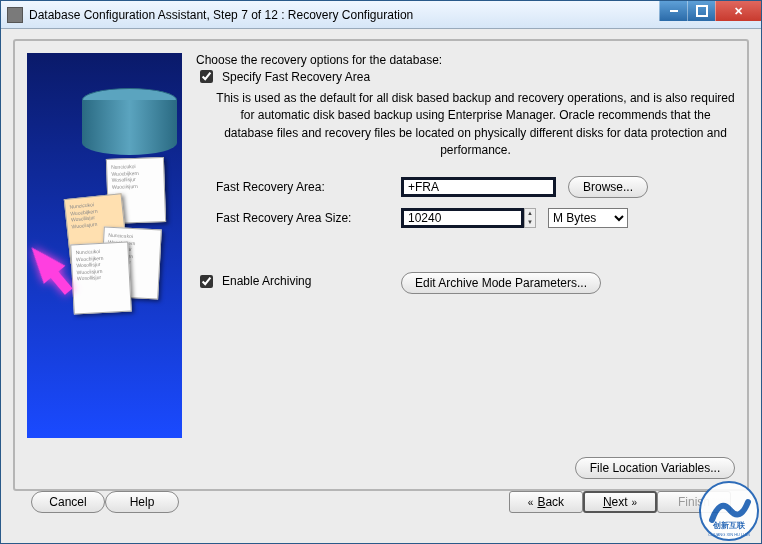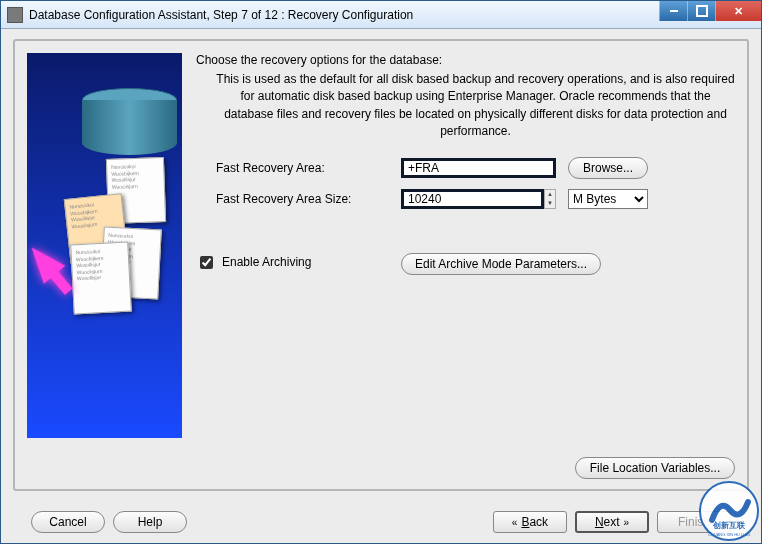--- a/index.html
+++ b/index.html
@@ -37,21 +37,21 @@
   .form-row { display:flex; align-items:center; margin:6px 0 10px 20px; }
   .form-lbl { width:185px; font-size:12px; }
   .txt { width:155px; height:20px; font-size:12px; padding:1px 4px; border:3px solid #0f172a; background:#fff; }
   .spinner { width:12px; height:20px; display:inline-flex; flex-direction:column; margin-left:0; border:1px solid #aaa; background:#eee; }
   .spin-btn { flex:1; display:flex; align-items:center; justify-content:center; font-size:6px; color:#444; }
   .btn { height:22px; padding:4px 10px; font-size:12px; border:1px solid #888; border-radius:11px; background:linear-gradient(#fdfdfd,#e2e2e2); cursor:pointer; display:inline-flex; align-items:center; justify-content:center; }
   .browse { margin-left:12px; width:80px; }
   .sel { height:20px; font-size:12px; border:1px solid #7a7a7a; margin-left:12px; width:80px; background:#fff; }
   .editparams { width:200px; margin-left:0; }
   .file-loc-row { position:absolute; right:12px; bottom:10px; }
-  .bottom-bar { height:42px; display:flex; align-items:flex-end; padding:0 18px; gap:8px; }
+  .bottom-bar { height:42px; display:flex; align-items:flex-start; padding:0 18px; }
   .spacer { flex:1; }
   .nav-btn { width:74px; height:22px; padding:0 8px; font-size:12px; border:1px solid #888; border-radius:3px; background:linear-gradient(#fdfdfd,#e2e2e2); display:inline-flex; align-items:center; justify-content:center; gap:4px; }
   .nav-btn.next { border:2px solid #555; }
   .nav-btn[disabled] { color:#9a9a9a; }
   .arr { font-size:10px; }
   .watermark { position:absolute; right:2px; bottom:2px; width:62px; height:62px; display:flex; align-items:center; justify-content:center; pointer-events:none; opacity:.9; }
   .watermark svg text { font-family: Arial, sans-serif; }
   u.key { text-decoration: underline; }
 </style>
 </head>
@@ -79,31 +79,35 @@
         <div class="page p1">Nuncicukoi Wuocbijkern Wosollisjur Wuociisjurn</div>
         <div class="page p2">Nuncicukoi Wuocbijkern Wosollisjur Wuociisjurn</div>
         <div class="page p3">Nuncicukoi Wuocbijkern Wosollisjur Wuociisjurn Wosollisjur</div>
         <div class="page p4">Nuncicukoi Wuocbijkern Wosollisjur Wuociisjurn Wosollisjur</div>
         <div class="arrow"></div>
       </div>
 
       <div class="content">
         <div class="section-heading">Choose the recovery options for the database:</div>
 
+        <label class="check-row">
+          <input type="checkbox" checked="" style="">
+          <span class="check-label">Specify Fast Recovery Area</span>
+        </label>
         <div class="desc">This is used as the default for all disk based backup and recovery operations, and is also required for automatic disk based backup using Enterprise Manager. Oracle recommends that the database files and recovery files be located on physically different disks for data protection and performance.</div>
 
         <div class="form-row">
           <span class="form-lbl">Fast Recovery Area:</span>
           <input class="txt" value="+FRA" style="">
           <button class="btn browse">Browse...</button>
         </div>
 
         <div class="form-row">
           <span class="form-lbl">Fast Recovery Area Size:</span>
-          <input class="txt" style="width: 143px;" value="10240">
+          <input class="txt" style="width: 123px;" value="10240">
           <span class="spinner">
             <span class="spin-btn">▲</span>
             <span class="spin-btn">▼</span>
           </span>
           <select class="sel">
             <option>M Bytes</option>
           </select>
         </div>
 
         <div style="height:28px"></div>

